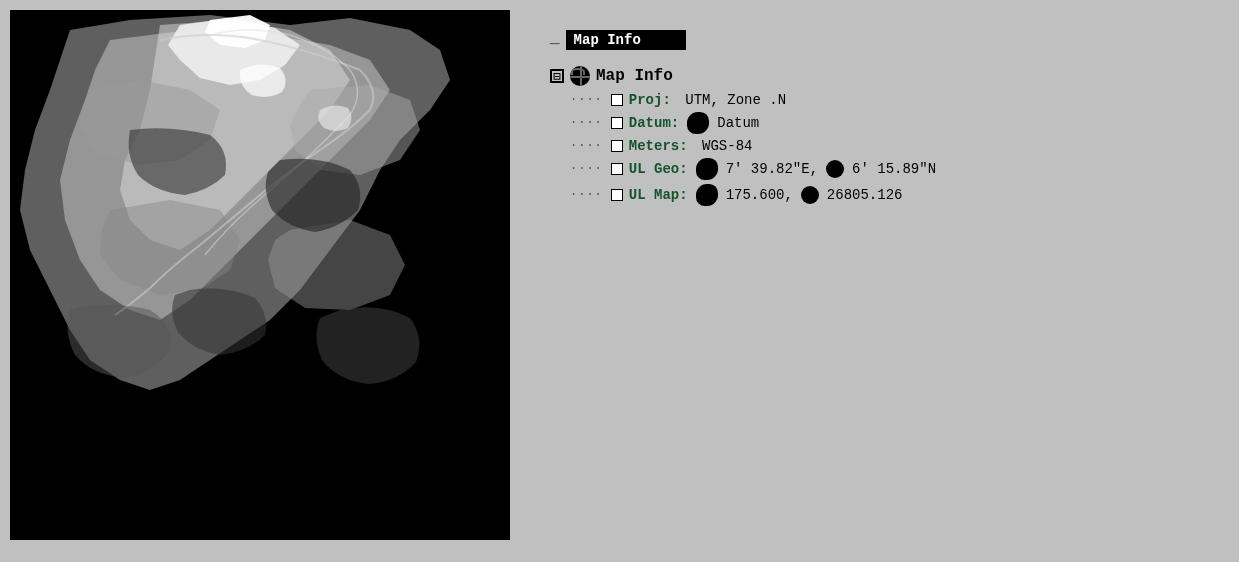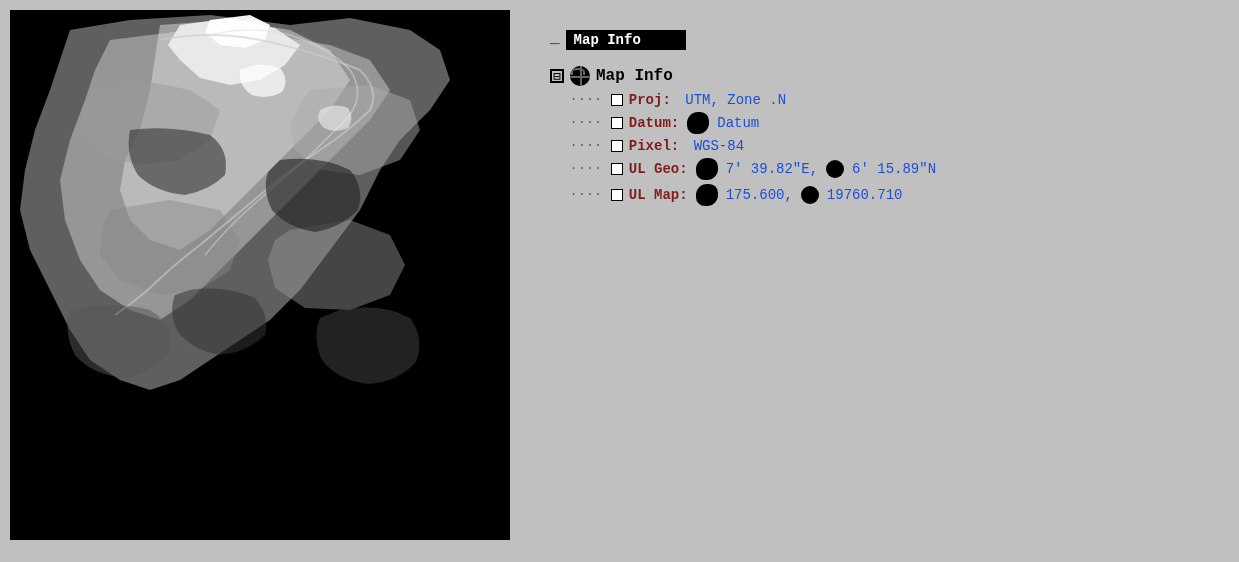--- a/index.html
+++ b/index.html
@@ -116,26 +116,26 @@
       height: 12px;
       border: 1.5px solid #000;
       background: #fff;
       flex-shrink: 0;
       display: inline-block;
     }
 
     .item-label {
       font-size: 14px;
       font-weight: bold;
-      color: #7f1d1d;
+      color: #14532d;
     }
 
     .item-value {
       font-size: 14px;
-      color: #1d4ed8;
+      color: #000000;
     }
 
     .blob {
       display: inline-block;
       width: 22px;
       height: 22px;
       background: #000;
       border-radius: 50% 40% 50% 40%;
       vertical-align: middle;
       margin: 0 2px;
@@ -220,40 +220,40 @@
         <span class="dot-line">····</span>
         <span class="item-checkbox"></span>
         <span class="item-label">Datum:</span>
         <span class="blob"></span>
         <span class="item-value">Datum</span>
       </div>
 
       <div class="tree-item">
         <span class="dot-line">····</span>
         <span class="item-checkbox"></span>
-        <span class="item-label">Pixel:</span>
+        <span class="item-label">Meters:</span>
         <span class="item-value">&nbsp;WGS-84</span>
       </div>
 
       <div class="tree-item">
         <span class="dot-line">····</span>
         <span class="item-checkbox"></span>
         <span class="item-label">UL Geo:</span>
         <span class="blob"></span>
         <span class="item-value">7' 39.82"E,</span>
         <span class="blob-small"></span>
         <span class="item-value">6' 15.89"N</span>
       </div>
 
       <div class="tree-item">
         <span class="dot-line">····</span>
         <span class="item-checkbox"></span>
         <span class="item-label">UL Map:</span>
         <span class="blob"></span>
         <span class="item-value">175.600,</span>
         <span class="blob-small"></span>
-        <span class="item-value">19760.710</span>
+        <span class="item-value">26805.126</span>
       </div>
 
     </div>
   </div>
 
 </div>
 
 </body></html>

